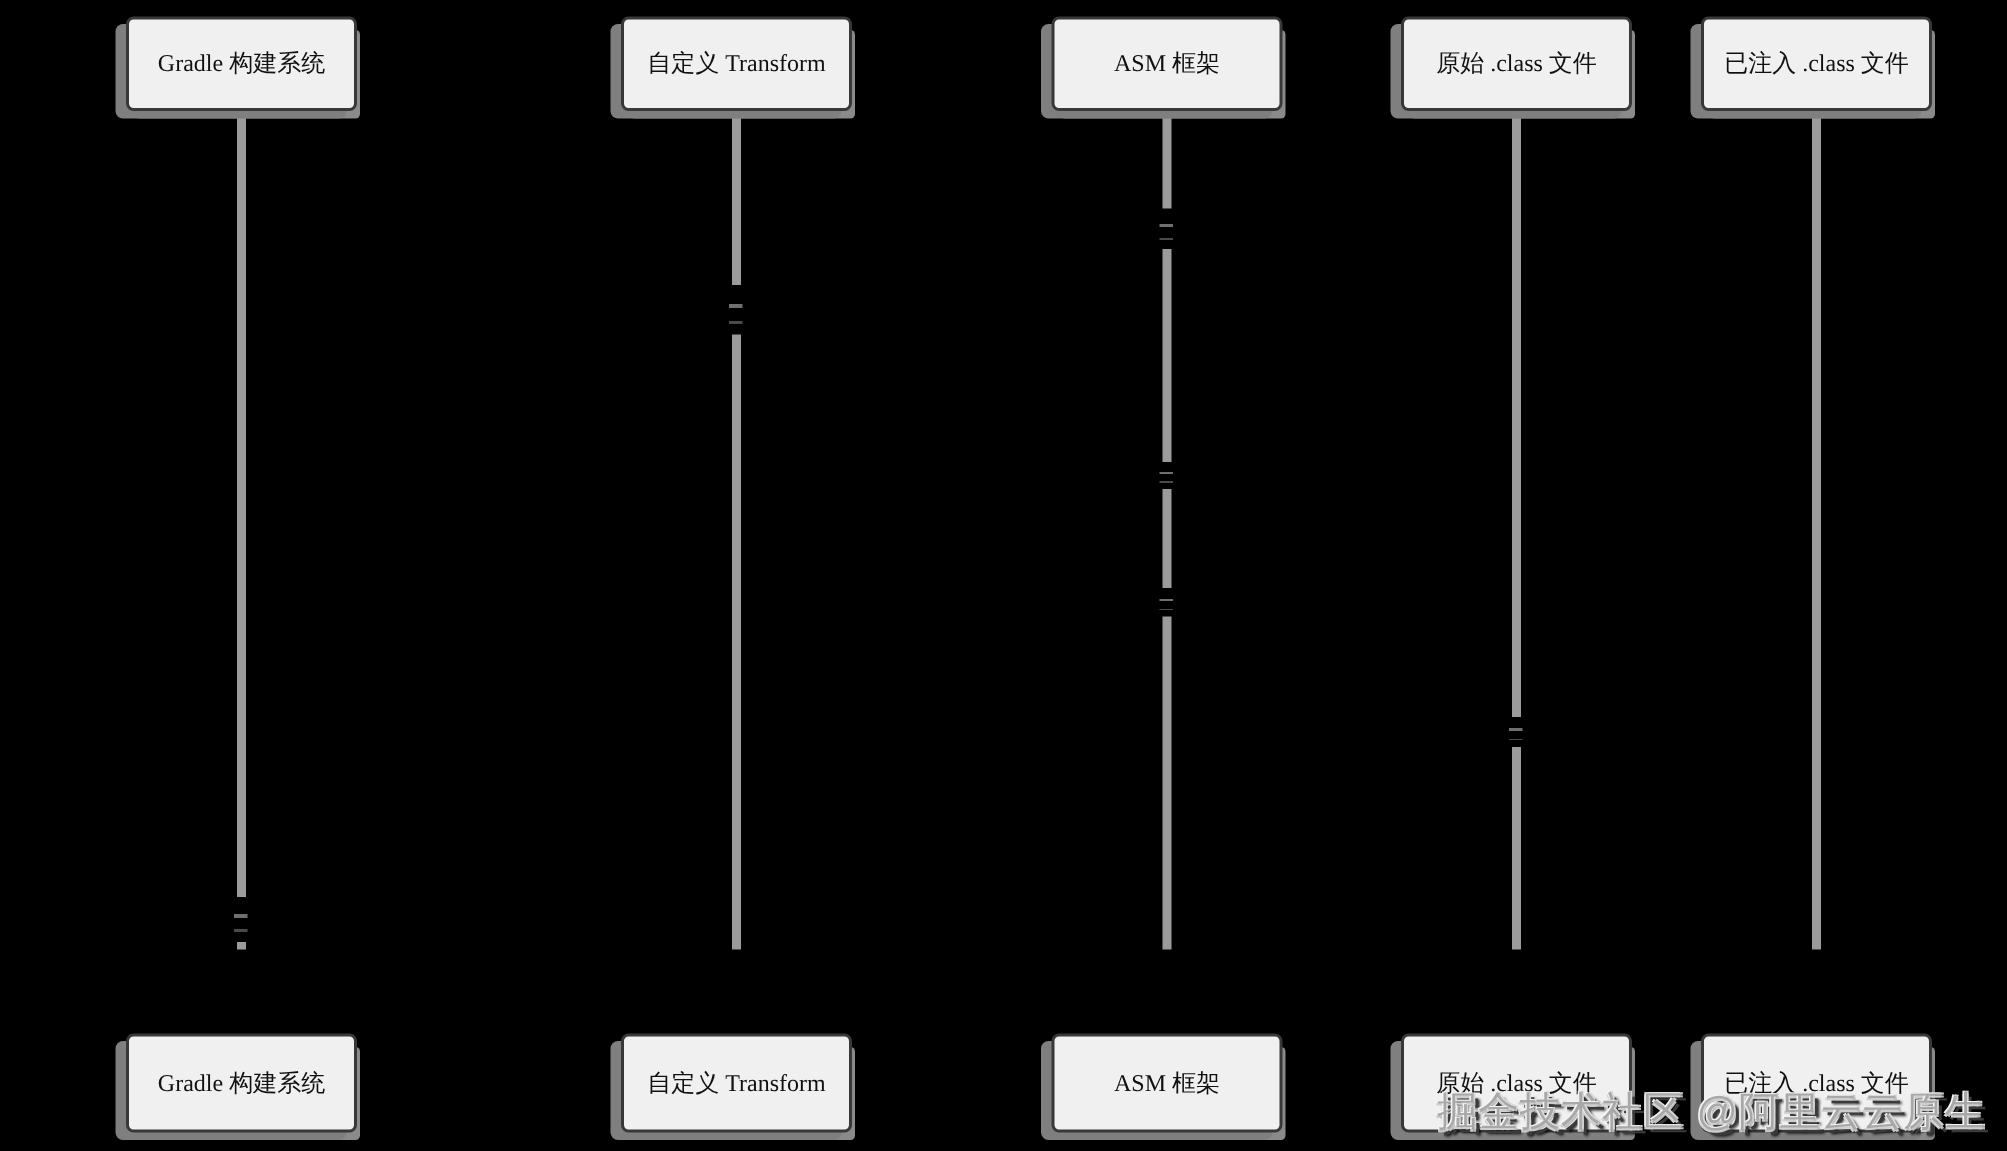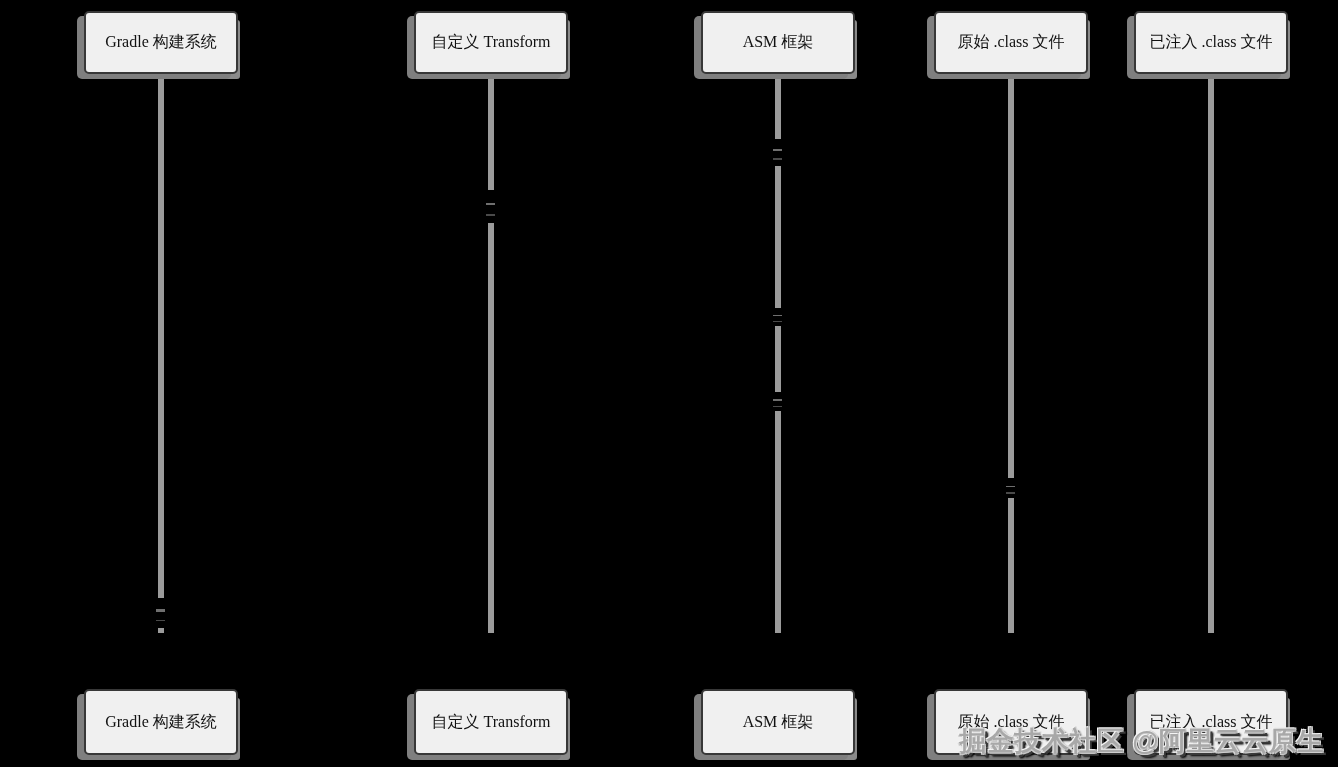--- a/index.html
+++ b/index.html
@@ -50,21 +50,21 @@
       #000 46%,#000 72%,
       #4a4a4a 72%,#4a4a4a 78%,
       #000 78%,#000 100%);
     z-index:3;
   }
 
   .watermark{
     position:absolute;
     right:14px;bottom:8px;
     font-family:"Liberation Sans","DejaVu Sans",sans-serif;
-    font-weight:bold;
+    font-weight:normal;
     font-size:27px;
     letter-spacing:0.5px;
     white-space:nowrap;
     color:#a8a8a8;
     text-shadow:
       -1px -1px 0 #f4f4f4,
        1px -1px 0 #d8d8d8,
       -1px  1px 0 #cfcfcf,
        1px  1px 0 #bdbdbd,
        3px  3px 0 #3a3a3a,

